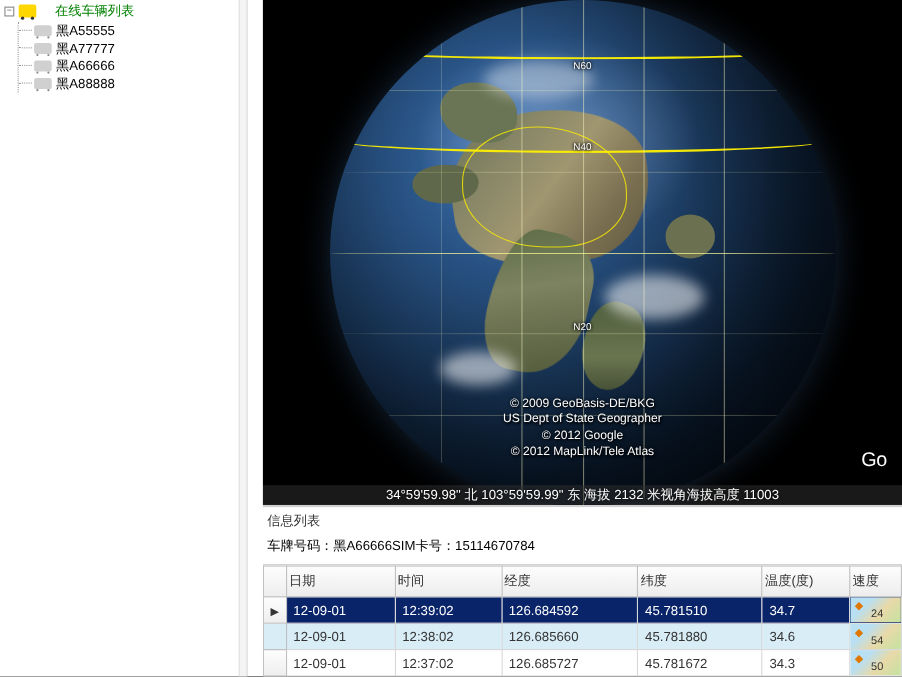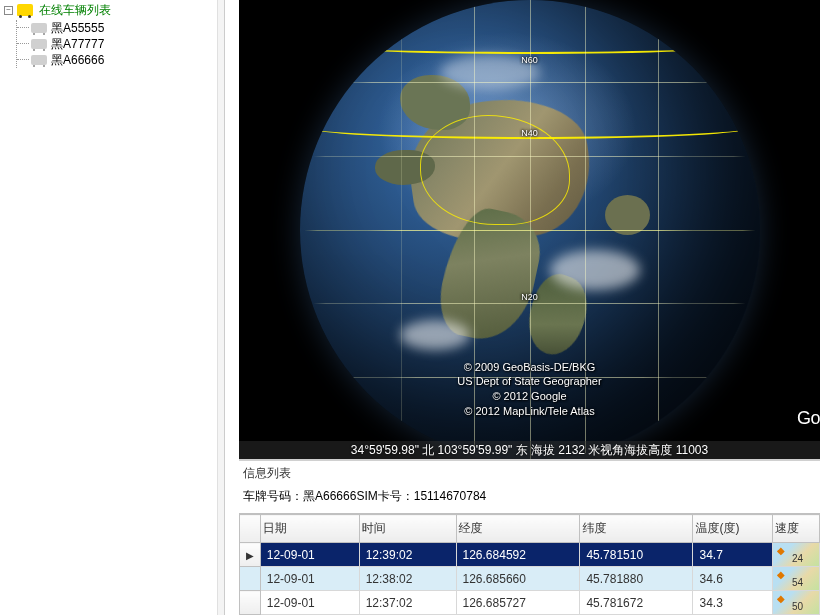--- a/index.html
+++ b/index.html
@@ -4,21 +4,21 @@
 <style>
 * { box-sizing: border-box; margin: 0; padding: 0; }
 body { font-family: "SimSun", "宋体", sans-serif; font-size: 12px; background: #fff; width: 820px; height: 615px; overflow: hidden; display: flex; }
 .sidebar { width: 225px; height: 615px; border-right: 1px solid #ccc; background: #fff; padding: 2px 0 0 4px; position: relative; }
 .sidebar::after { content: ""; position: absolute; right: 0; top: 0; bottom: 0; width: 6px; background: #f4f4f4; border-left: 1px solid #e0e0e0; }
 .tree-root { display: flex; align-items: center; gap: 2px; height: 16px; }
 .tree-toggle { width: 9px; height: 9px; border: 1px solid #888; background: #fff; display: flex; align-items: center; justify-content: center; font-size: 8px; line-height: 1; color: #555; cursor: pointer; }
 .tree-car-icon { width: 16px; height: 12px; background: #ffd700; border-radius: 2px 2px 1px 1px; position: relative; margin-left: 2px; }
 .tree-car-icon::before { content: ""; position: absolute; bottom: -2px; left: 2px; width: 3px; height: 3px; background: #333; border-radius: 50%; }
 .tree-car-icon::after { content: ""; position: absolute; bottom: -2px; right: 2px; width: 3px; height: 3px; background: #333; border-radius: 50%; }
-.tree-root-label { color: #008000; margin-left: 4px; }
+.tree-root-label { color: #008000; margin-left: 15px; }
 .tree-children { margin-left: 12px; border-left: 1px dotted #999; padding-left: 0; margin-top: 2px; }
 .tree-item { display: flex; align-items: center; height: 16px; position: relative; cursor: pointer; }
 .tree-item::before { content: ""; width: 12px; height: 1px; border-top: 1px dotted #999; margin-left: 0; }
 .car-icon-small { width: 16px; height: 10px; background: #d0d0d0; border-radius: 2px; margin-left: 2px; position: relative; }
 .car-icon-small::before { content: ""; position: absolute; bottom: -2px; left: 2px; width: 2px; height: 2px; background: #888; border-radius: 50%; }
 .car-icon-small::after { content: ""; position: absolute; bottom: -2px; right: 2px; width: 2px; height: 2px; background: #888; border-radius: 50%; }
 .tree-item-label { color: #000; margin-left: 4px; }
 .main { flex: 1; display: flex; flex-direction: column; height: 615px; }
 .globe-container { height: 465px; background: #000; position: relative; overflow: hidden; margin-left: 14px; }
 .globe { width: 460px; height: 460px; border-radius: 50%; position: absolute; left: 50%; top: 50%; transform: translate(-50%, -50%); background: radial-gradient(circle at 35% 30%, #4a7bb8 0%, #2d5a8f 18%, #1e3f66 40%, #0f2540 70%, #050d1c 100%); box-shadow: inset -60px -60px 120px rgba(0,0,0,0.7), 0 0 30px rgba(70,120,180,0.3); overflow: hidden; }
@@ -49,21 +49,21 @@
 .lon3 { left: 50%; }
 .lon4 { left: 62%; }
 .lon5 { left: 78%; }
 .globe-label { position: absolute; color: #fff; font-size: 9px; text-shadow: 0 0 3px #000, 0 0 3px #000; pointer-events: none; }
 .gl-n60 { left: 50%; top: 12%; transform: translateX(-50%); }
 .gl-n40 { left: 50%; top: 28%; transform: translateX(-50%); }
 .gl-n20 { left: 50%; top: 60%; transform: translateX(-50%); margin-top: 16px; }
 .border-lines { position: absolute; border: 1px solid rgba(255,240,0,0.8); pointer-events: none; }
 .bl1 { left: 120px; top: 115px; width: 150px; height: 110px; border-radius: 50% 60% 45% 55%; border-width: 1px; background: transparent; }
 .attribution { position: absolute; left: 50%; bottom: 40px; transform: translateX(-50%); color: #fff; font-size: 11px; text-align: center; text-shadow: 0 0 3px #000, 1px 1px 2px #000; line-height: 1.35; white-space: nowrap; }
-.goo-logo { position: absolute; right: 0; bottom: 30px; color: #fff; font-size: 18px; font-family: Arial, sans-serif; text-shadow: 0 0 3px #000; letter-spacing: -0.5px; }
+.goo-logo { position: absolute; right: 14px; bottom: 30px; color: #fff; font-size: 18px; font-family: Arial, sans-serif; text-shadow: 0 0 3px #000; letter-spacing: -0.5px; }
 .statusbar { position: absolute; left: 0; right: 0; bottom: 0; height: 18px; background: rgba(50,50,50,0.5); color: #fff; font-size: 12px; display: flex; align-items: center; justify-content: center; text-shadow: 0 0 2px #000; }
 .info-panel { flex: 1; border-top: 2px solid #d0d0d0; margin-left: 14px; display: flex; flex-direction: column; background: #fff; }
 .info-title { padding: 4px 4px 6px 4px; font-size: 12px; color: #333; }
 .info-meta { padding: 0 4px 8px 4px; display: flex; font-size: 12px; color: #000; }
 .table-wrap { flex: 1; overflow: hidden; border-top: 1px solid #c0c0c0; }
 table { border-collapse: collapse; width: 100%; font-size: 12px; }
 th { background: linear-gradient(#fdfdfd, #ececec); border: 1px solid #c0c0c0; padding: 5px 2px; text-align: left; font-weight: normal; color: #333; height: 26px; }
 td { border: 1px solid #d8d8d8; padding: 4px 6px; color: #333; height: 24px; }
 .row-marker-col { width: 20px; background: linear-gradient(#fdfdfd,#eee); border: 1px solid #c0c0c0; }
 tr.selected td { background: #0a246a; color: #fff; }
@@ -89,20 +89,24 @@
       <span class="car-icon-small"></span>
       <span class="tree-item-label">黑A55555</span>
     </div>
     <div class="tree-item">
       <span class="car-icon-small"></span>
       <span class="tree-item-label">黑A77777</span>
     </div>
     <div class="tree-item">
       <span class="car-icon-small"></span>
       <span class="tree-item-label">黑A66666</span>
+    </div>
+    <div class="tree-item">
+      <span class="car-icon-small"></span>
+      <span class="tree-item-label">黑A88888</span>
     </div>
   </div>
 </div>
 
 <div class="main">
   <div class="globe-container">
     <div class="globe">
       <div class="landmass lm1"></div>
       <div class="landmass lm3"></div>
       <div class="landmass lm6"></div>

